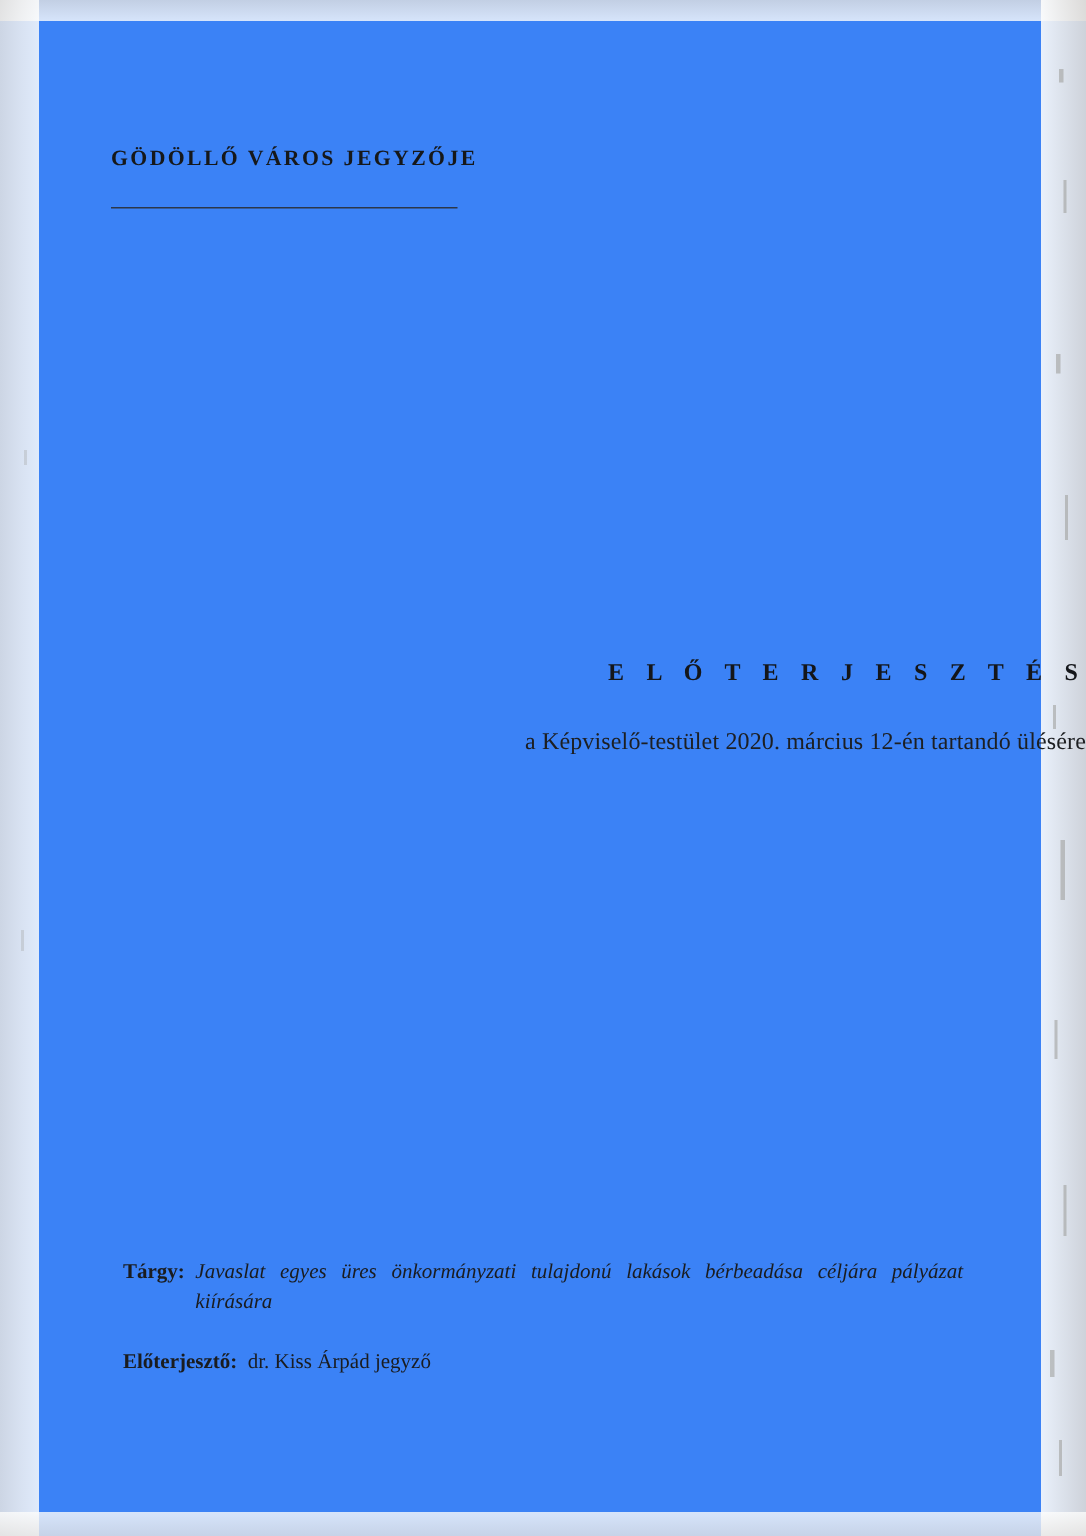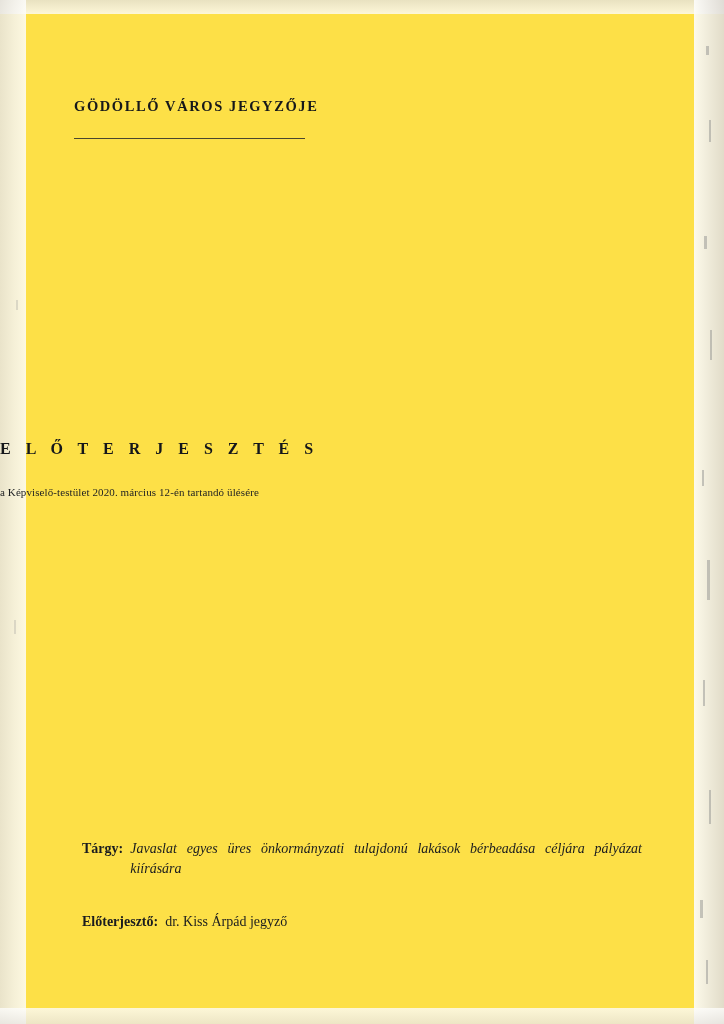--- a/index.html
+++ b/index.html
@@ -13,21 +13,21 @@
     overflow: hidden;
     font-family: "Liberation Serif", serif;
     color: #1a1a1a;
   }
 
   
   .page {
     position: relative;
     width: 724px;
     height: 1024px;
-    background: #fde047;
+    background: #3b82f6;
     box-sizing: border-box;
   }
 
   
   .scan-edge-left {
     position: absolute;
     top: 0;
     left: 0;
     width: 26px;
     height: 1024px;
@@ -89,51 +89,51 @@
     height: 1px;
     background: #2a2a2a;
     opacity: .85;
   }
 
   .title-block {
     position: absolute;
     left: 0;
     top: 440px;
     width: 724px;
-    text-align: left;
+    text-align: right;
   }
   .doc-title {
     font-size: 16px;
     font-weight: 700;
     letter-spacing: 5.5px;
     color: #14161a;
   }
   .doc-subtitle {
     margin-top: 28px;
-    font-size: 11px;
+    font-size: 16px;
     letter-spacing: .1px;
     color: #1d1f22;
   }
 
   .fields {
     position: absolute;
     left: 82px;
     top: 795px;
     width: 560px;
   }
   .field-row {
     display: flex;
     align-items: flex-start;
     font-size: 14px;
     line-height: 1.42;
     color: #1a1c1f;
     margin-top: 44px;
   }
   .field-row + .field-row {
-    margin-top: 33px;
+    margin-top: 20px;
   }
   .field-label {
     font-weight: 700;
     white-space: nowrap;
     flex: 0 0 auto;
   }
   .field-value {
     margin-left: 7px;
     text-align: justify;
     text-align-last: left;

